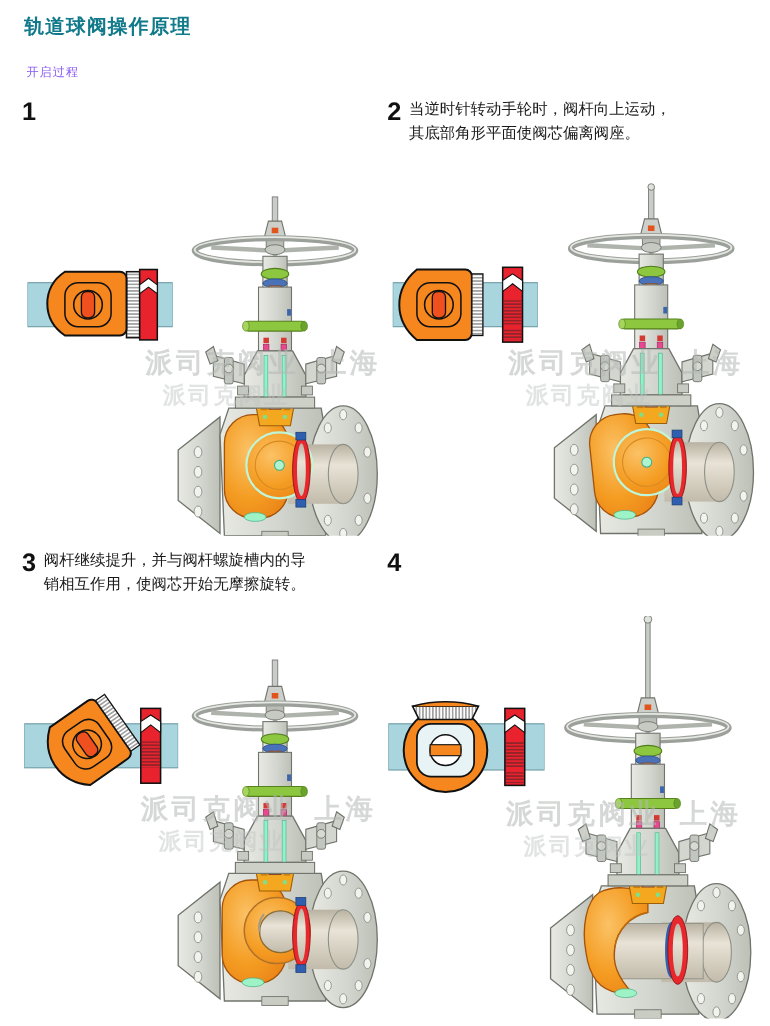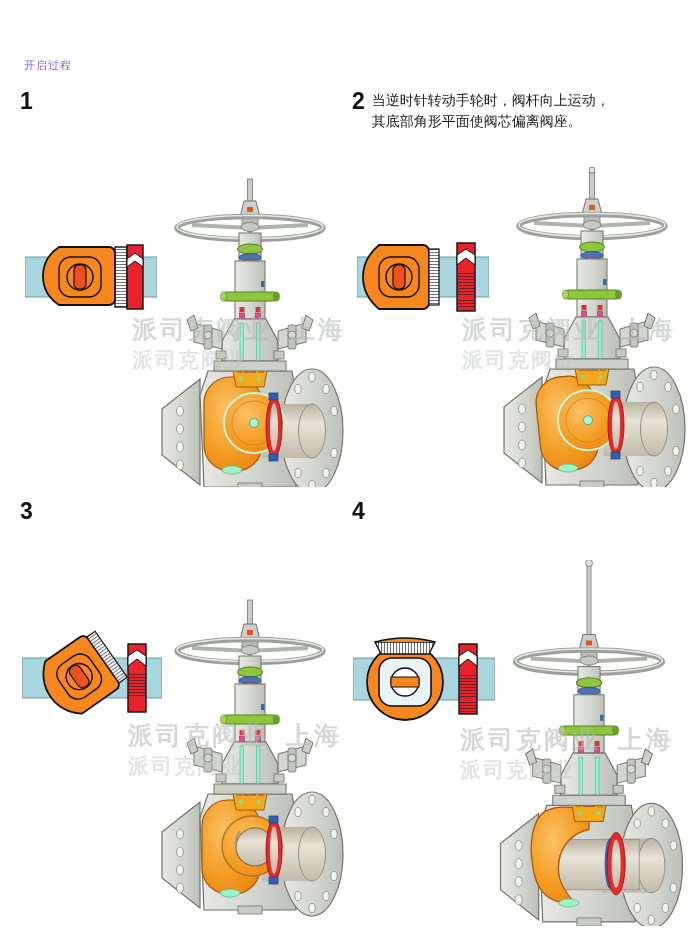--- a/index.html
+++ b/index.html
@@ -12,40 +12,43 @@
   .step-text{font-size:14px;line-height:21px;color:#1a1a1a;white-space:pre-line;
              font-family:"Liberation Serif","DejaVu Serif",serif;}
   #step1{left:20px;top:90px;width:328px;}
   #step2{left:352px;top:90px;width:340px;}
   #step3{left:20px;top:500px;width:336px;}
   #step4{left:352px;top:500px;width:340px;}
   .fig{position:absolute;}
   .wm{position:absolute;width:240px;pointer-events:none;font-weight:bold;
       color:rgba(178,184,180,0.55);line-height:1.25;}
   .wm .l1{font-size:25px;letter-spacing:3px;font-family:Liberation Mono, monospace;}
-  .wm .l2{font-size:21px;letter-spacing:2px;color:rgba(190,196,192,0.45);}
+  .wm .l2{font-size:21px;letter-spacing:2px;margin-left:16px;color:rgba(190,196,192,0.45);}
   svg{display:block;}
 </style>
 </head>
 <body>
 
 <div id="page">
 
+  <div class="title">轨道球阀操作原理</div>
   <div class="subtitle">开启过程</div>
 
   <div class="step" id="step1">
     <span class="step-num">1</span>
   </div>
   <div class="step" id="step2">
     <span class="step-num">2</span>
     <span class="step-text">当逆时针转动手轮时，阀杆向上运动，
 其底部角形平面使阀芯偏离阀座。</span>
   </div>
   <div class="step" id="step3">
     <span class="step-num">3</span>
+    <span class="step-text">阀杆继续提升，并与阀杆螺旋槽内的导
+销相互作用，使阀芯开始无摩擦旋转。</span>
   </div>
   <div class="step" id="step4">
     <span class="step-num">4</span>
   </div>
 
   <svg width="0" height="0" style="position:absolute" aria-hidden="true">
     <defs>
       <linearGradient id="gBody" x1="0" y1="0" x2="1" y2="0">
         <stop offset="0" stop-color="#e7e9e2"></stop>
           <stop offset="0.55" stop-color="#d3d6cf"></stop>

